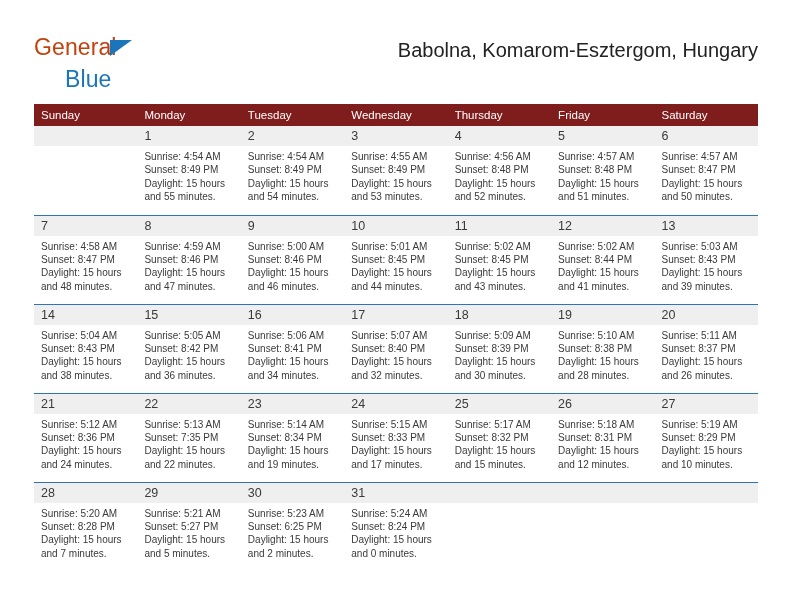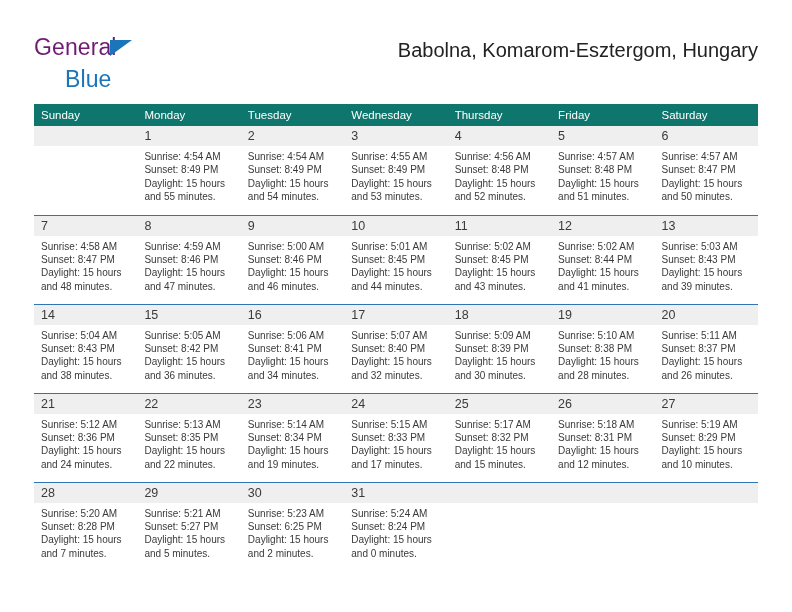--- a/index.html
+++ b/index.html
@@ -34,21 +34,21 @@
     left: 0;
     top: 4px;
     width: 200px;
     height: 56px;
   }
   .brand-general {
     position: absolute;
     left: 0;
     top: 0;
     font-size: 23px;
-    color: #701a75;
+    color: #c2410c;
     letter-spacing: 0.1px;
     font-family: "Liberation Sans", sans-serif;
   }
   .brand-triangle {
     position: absolute;
     left: 76px;
     top: 6px;
     width: 0;
     height: 0;
     border-left: 22px solid #1b75bb;
@@ -86,21 +86,21 @@
   
   .calendar {
     position: absolute;
     left: 34px;
     top: 104px;
     width: 724px;
     border-collapse: collapse;
     table-layout: fixed;
   }
   .calendar th {
-    background: #0f766e;
+    background: #7f1d1d;
     color: #ffffff;
     font-size: 11.5px;
     font-weight: normal;
     text-align: left;
     padding: 5px 0 5px 7px;
     height: 19px;
     box-sizing: border-box;
     border: none;
   }
   .calendar td {
@@ -415,21 +415,21 @@
                 <div class="line">Daylight: 15 hours</div>
                 <div class="line">and 24 minutes.</div>
               </div>
             </div>
           </td>
           <td>
             <div class="cell-inner">
               <div class="daynum">22</div>
               <div class="details">
                 <div class="line">Sunrise: 5:13 AM</div>
-                <div class="line">Sunset: 8:35 PM</div>
+                <div class="line">Sunset: 7:35 PM</div>
                 <div class="line">Daylight: 15 hours</div>
                 <div class="line">and 22 minutes.</div>
               </div>
             </div>
           </td>
           <td>
             <div class="cell-inner">
               <div class="daynum">23</div>
               <div class="details">
                 <div class="line">Sunrise: 5:14 AM</div>

